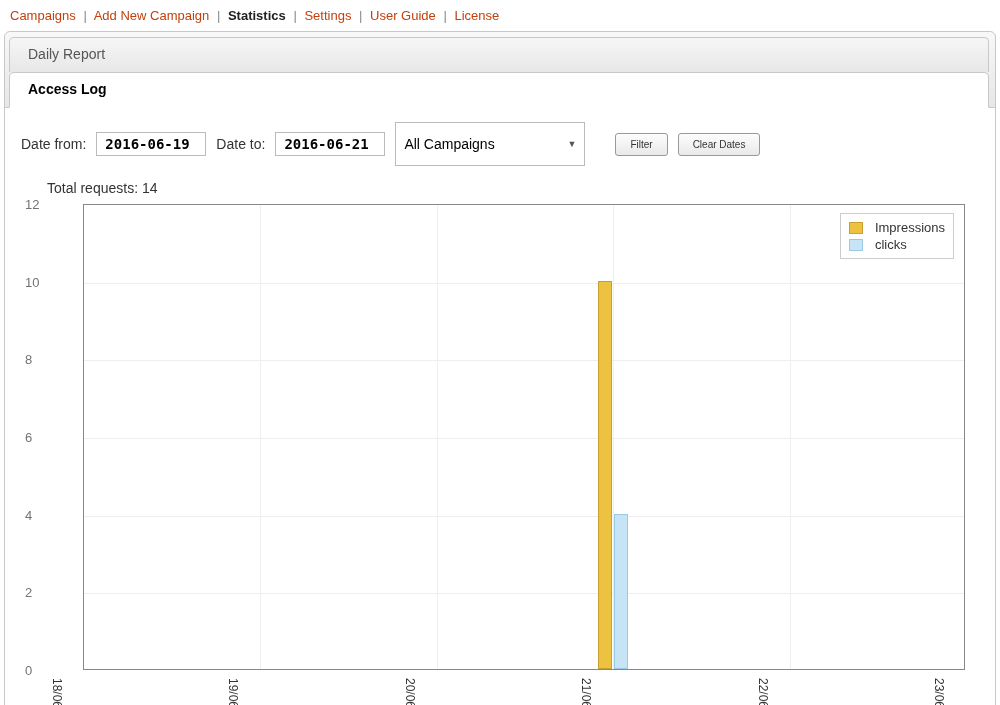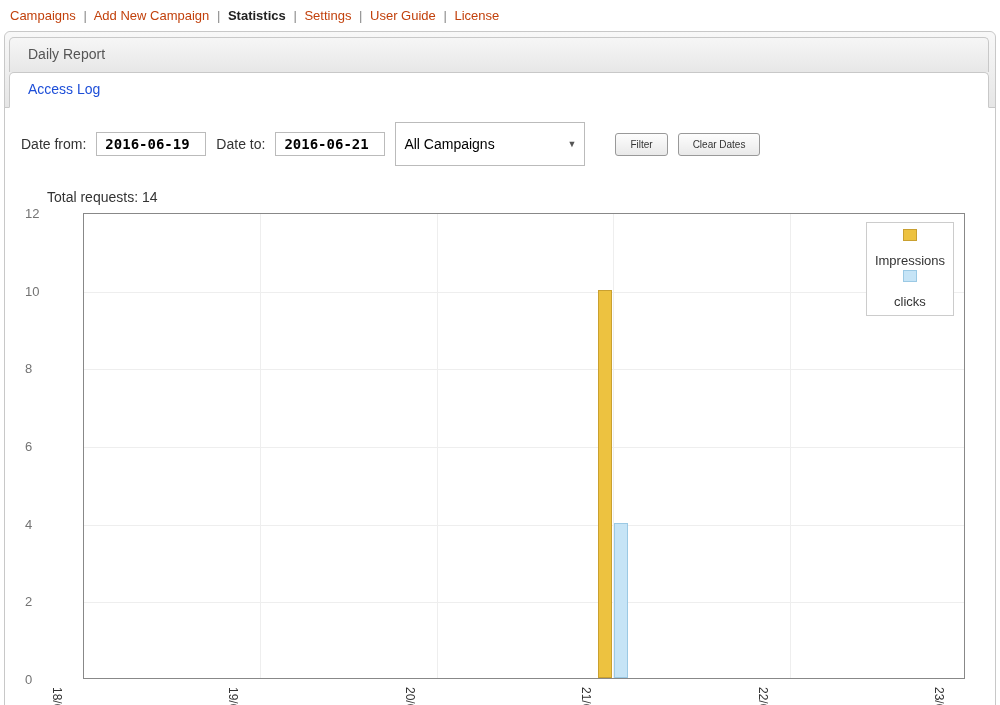--- a/index.html
+++ b/index.html
@@ -49,35 +49,36 @@
       border-top-right-radius: 5px;
       background: linear-gradient(#f6f6f6, #e7e7e7);
       color: #555;
       cursor: pointer;
       font-size: 14px;
       position: relative;
       top: 1px;
     }
     .tab.active {
       background: #fff;
-      color: #1d4ed8;
+      color: #000000;
       border-bottom: 1px solid #fff;
+      font-weight: bold;
     }
     .tab-content {
       background: #fff;
       padding: 14px 16px 10px;
       border-bottom-left-radius: 6px;
       border-bottom-right-radius: 6px;
     }
     .filters {
       display: flex;
       align-items: center;
       gap: 10px;
       flex-wrap: wrap;
-      margin-bottom: 21px;
+      margin-bottom: 12px;
     }
     .filters label { color: #333; font-size: 14px; }
     .date-input {
       border: 1px solid #bbb;
       padding: 3px 8px;
       font-family: monospace;
       font-size: 14px;
       font-weight: bold;
       width: 110px;
       background: #fff;
@@ -171,21 +172,21 @@
     .bar.click { background: #c6e4f6; border-color: #9bc9e4; }
     .legend {
       position: absolute;
       right: 10px;
       top: 8px;
       border: 1px solid #ccc;
       background: #fff;
       padding: 4px 8px;
       font-size: 13px;
     }
-    .legend-row { display: flex; align-items: center; gap: 12px; margin: 2px 0; flex-direction: column; }
+    .legend-row { display: flex; align-items: center; gap: 12px; margin: 2px 0; }
     .swatch { width: 14px; height: 12px; border: 1px solid rgba(0,0,0,0.25); }
     .swatch.impr { background: #edc240; border-color:#c9a030; }
     .swatch.click { background: #c6e4f6; border-color:#9bc9e4; }
   </style>
 </head>
 <body>
 
 <div class="container">
 
   <div class="top-nav">

